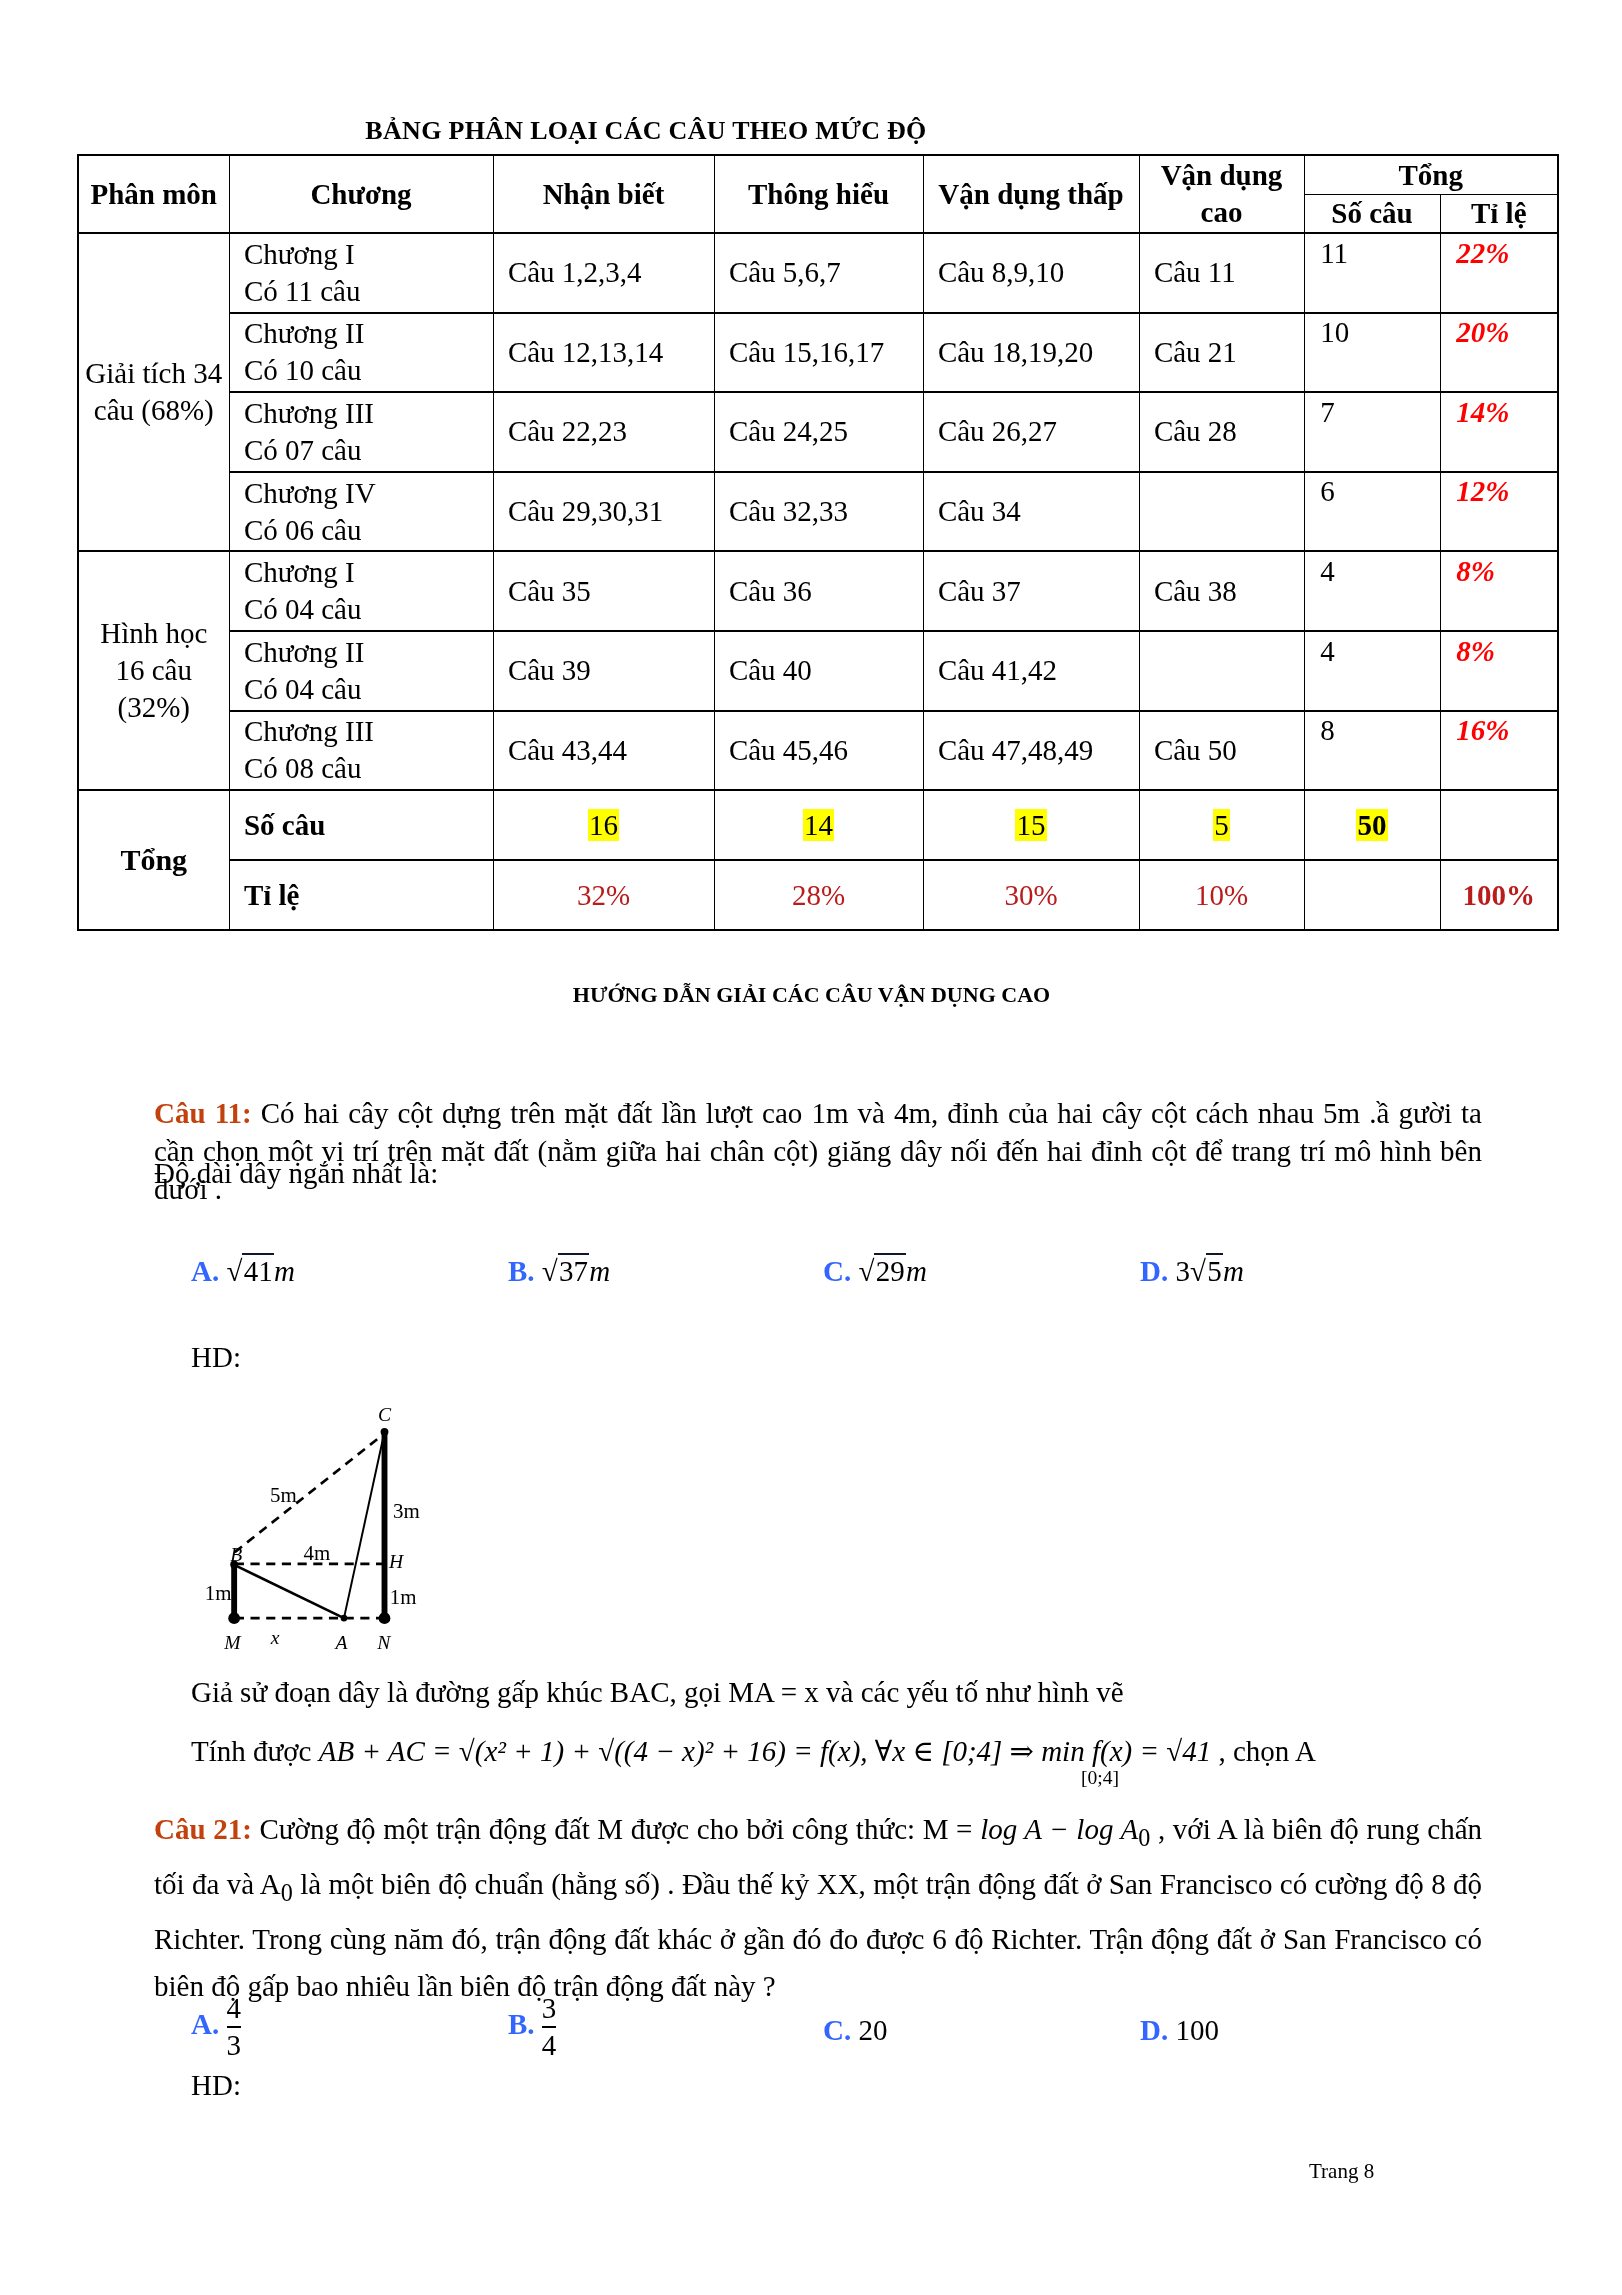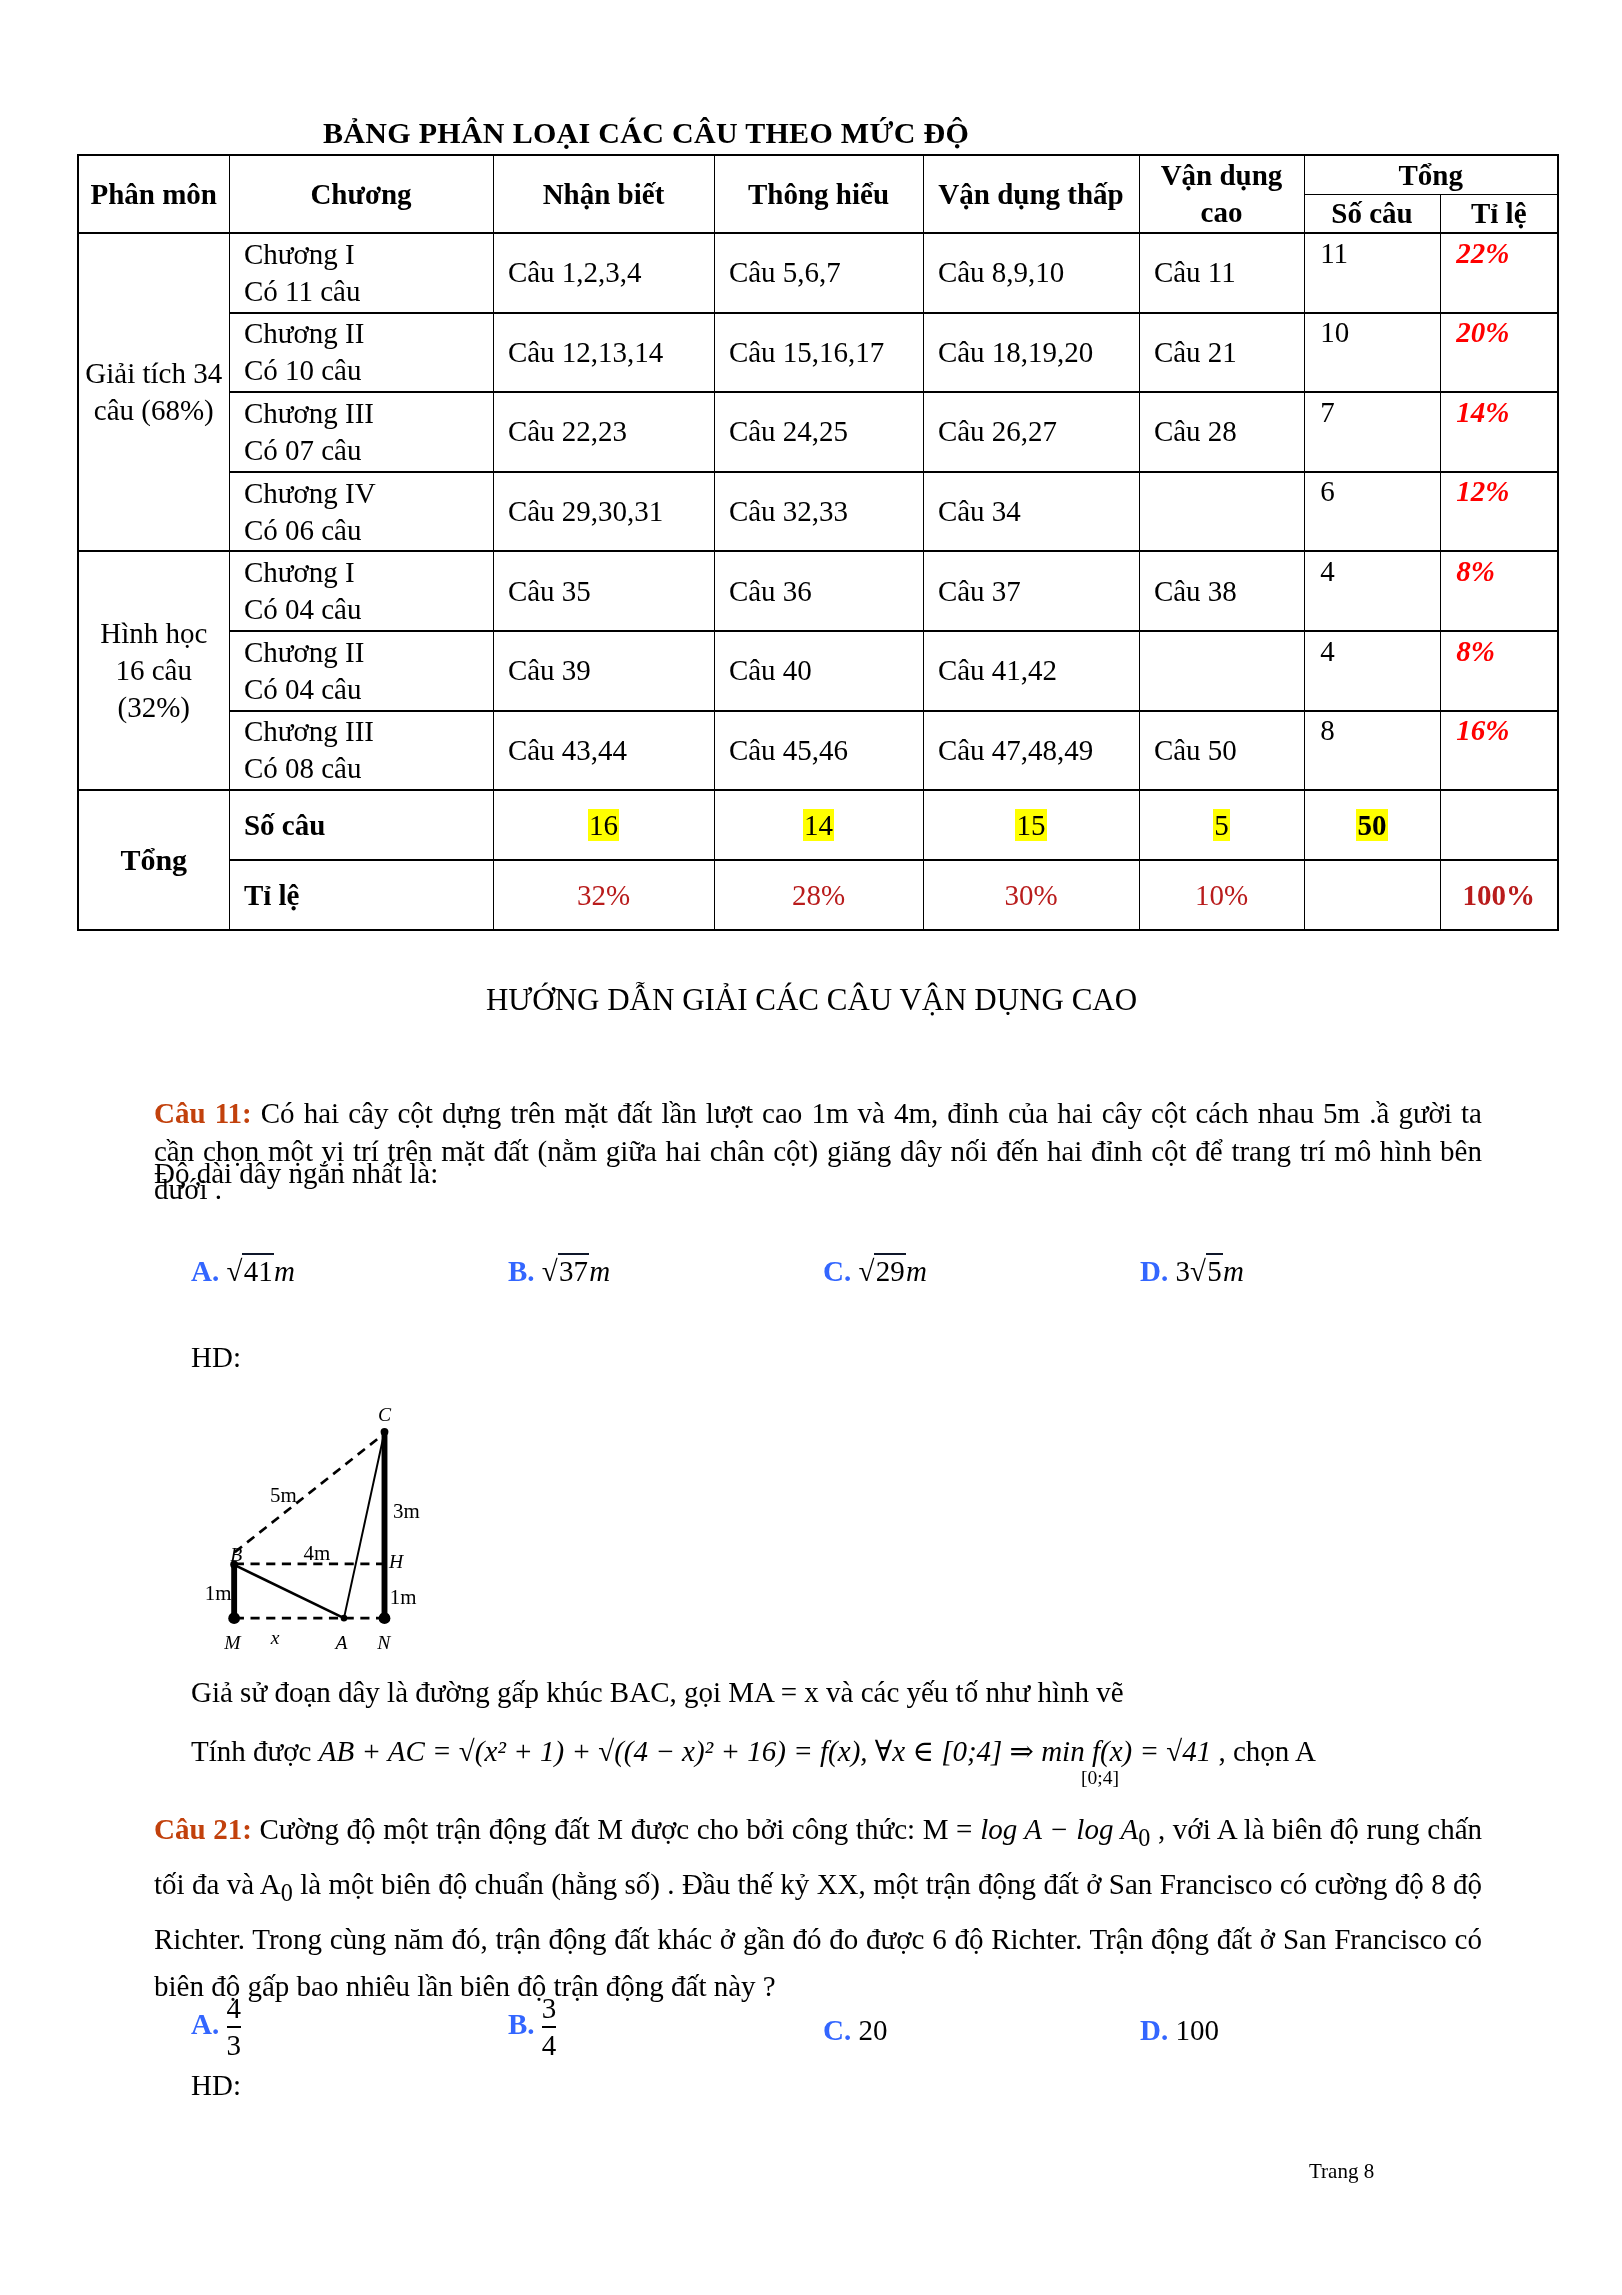--- a/index.html
+++ b/index.html
@@ -2,21 +2,21 @@
 <html style="font-size:10.5px"><head>
 <meta charset="utf-8">
 <style>
   html, body { margin: 0; padding: 0; background: #ffffff; }
   body {
     width: 1623px; height: 2295px; position: relative; overflow: hidden;
     font-family: "Liberation Serif", "DejaVu Serif", serif; color: #000;
   }
   .page-title {
     position: absolute; left: 0; width: 1292px; top: 116px;
-    text-align: center; font-weight: bold; font-size: 30px; letter-spacing: 0.3px;
+    text-align: center; font-weight: bold; font-size: 26px; letter-spacing: 0.3px;
   }
   table.grid {
     position: absolute; left: 77px; top: 154px; width: 1480px;
     border-collapse: collapse; font-size: 29px; table-layout: fixed;
   }
   table.grid td, table.grid th {
     border: 1.3px solid #000; padding: 0 5.2px; vertical-align: middle;
   }
   table.grid th { font-weight: bold; text-align: center; line-height: 37px; }
   table.grid tr.sep td { border-top: 2.6px solid #000; }
@@ -32,21 +32,21 @@
   .total-row td { height: 68px; }
   .total-label { text-align: center; font-weight: bold; }
   .tot-sub { font-weight: bold; padding-left: 14.4px !important; }
   .hl { background: #ffff00; padding: 0 1.3px; }
   .center { text-align: center; margin-top: 20px; }
   .red { color: #b91c1c; }
   .bold { font-weight: bold; }
 
   .section-title {
     position: absolute; left: 0; width: 1623px; top: 982px;
-    text-align: center; font-weight: normal; font-size: 31px;
+    text-align: center; font-weight: bold; font-size: 22px;
   }
   .para { position: absolute; left: 154px; width: 1328px; font-size: 29px; line-height: 38px; text-align: justify; }
   .q-label { color: #c2410c; font-weight: bold; }
   .opt-label { color: #3366ff; font-weight: bold; }
   .line { position: absolute; font-size: 29px; white-space: nowrap; }
   .opt { position: absolute; font-size: 29px; white-space: nowrap; }
   .math { font-style: italic; }
   .sqrt { display: inline-block; }
   .sqrt .rad { border-top: 2px solid #0f172a; padding: 0 1.3px; }
   .frac { display: inline-flex; flex-direction: column; align-items: center; vertical-align: middle; line-height: 35px; }

